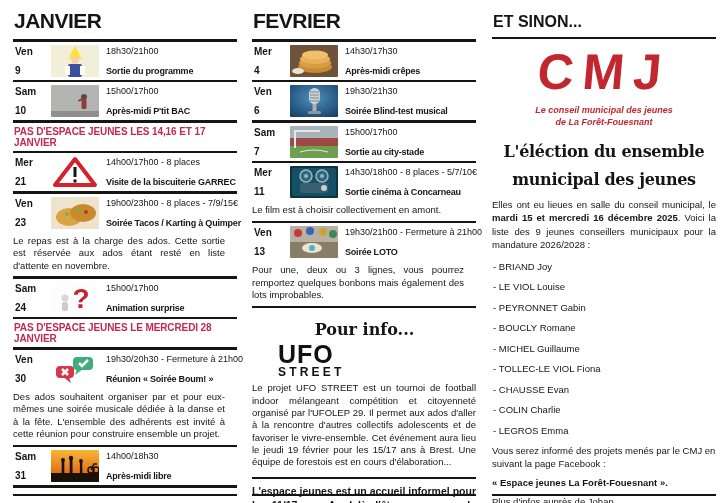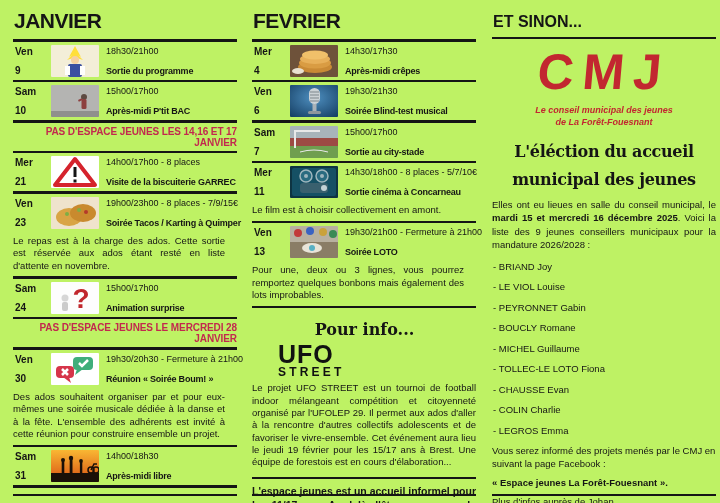--- a/index.html
+++ b/index.html
@@ -1,16 +1,16 @@
 <!DOCTYPE html>
 <html><head>
 <meta charset="utf-8">
 <style>
   html,body{margin:0;padding:0;background:#e8e8e8;}
-  .page{position:relative;width:720px;height:503px;background:#bef264;overflow:hidden;
+  .page{position:relative;width:720px;height:503px;background:#ffffff;overflow:hidden;
         font-family:"Liberation Sans",sans-serif;color:#151515;}
   .col{position:absolute;top:0;height:503px;}
   .col1{left:13px;width:224px;}
   .col2{left:252px;width:224px;}
   .col3{left:492px;width:224px;}
 
   .cal-title{font-size:21px;font-weight:900;letter-spacing:-0.5px;margin:9px 0 6px 1px;
              font-family:"Liberation Sans",sans-serif;}
   .rule{height:2.5px;background:#151515;margin:0;}
   .thin-rule{height:2px;background:#151515;}
@@ -19,21 +19,21 @@
   .row{display:flex;align-items:stretch;padding:2px 0;min-height:34px;}
   .day{width:36px;display:flex;flex-direction:column;justify-content:space-between;
        font-weight:bold;font-size:10px;padding:2px 0 2px 2px;}
   .pic{flex:0 0 48px;height:32px;margin-right:7px;overflow:hidden;border-radius:1px;align-self:center;}
   .pic svg{display:block;width:48px;height:32px;}
   .txt{flex:1;display:flex;flex-direction:column;justify-content:space-between;
        padding:2px 0;min-width:0;}
   .time{font-size:9px;white-space:nowrap;}
   .act{font-size:9px;font-weight:bold;white-space:nowrap;letter-spacing:-0.2px;}
 
-  .notice{color:#c2294e;font-weight:bold;font-size:10px;padding:3px 0 3px 1px;letter-spacing:-0.1px;text-align:right;}
+  .notice{color:#c2294e;font-weight:bold;font-size:10px;padding:3px 0 3px 1px;letter-spacing:-0.1px;}
   .note{font-size:9.5px;line-height:1.32;text-align:justify;margin:3px 12px 4px 0;}
   .rappel{font-size:9.5px;font-style:italic;line-height:1.45;text-align:justify;margin:12px 0 0 0;}
   .rappel b{font-weight:bold;}
 
   .info-heading{font-family:"DejaVu Serif",serif;font-weight:bold;font-size:16px;margin:12px 0 4px 1px;text-align:center;}
   .ufo-logo{margin:2px 0 4px 26px;line-height:0.95;color:#111;}
   .ufo-line1{font-size:25px;font-weight:900;letter-spacing:1px;font-family:"Liberation Sans",sans-serif;}
   .ufo-line2{font-size:12px;font-weight:900;letter-spacing:3.2px;font-family:"Liberation Sans",sans-serif;}
   .para{font-size:9.5px;line-height:1.3;text-align:justify;margin:4px 0 8px 0;}
   .espace{font-size:10.5px;font-weight:bold;line-height:1.32;text-align:justify;margin:6px 0 0 0;}
@@ -382,32 +382,32 @@
     <div class="sinon-title">ET SINON...</div>
     <div class="thin-rule"></div>
 
     <div class="cmj">CMJ</div>
     <div class="cmj-sub">
       <div>Le conseil municipal des jeunes</div>
       <div>de La Forêt-Fouesnant</div>
     </div>
 
     <div class="election">
-      <div>L'éléction du accueil</div>
+      <div>L'éléction du ensemble</div>
       <div>municipal des jeunes</div>
     </div>
 
     <p class="intro"><span>Elles ont eu lieues en salle du conseil municipal, le </span><b>mardi 15 et mercredi 16 décembre 2025</b><span>. Voici la liste des 9 jeunes conseillers municipaux pour la mandature 2026/2028 :</span></p>
 
     <div class="member">- BRIAND Joy</div>
     <div class="member">- LE VIOL Louise</div>
     <div class="member">- PEYRONNET Gabin</div>
     <div class="member">- BOUCLY Romane</div>
     <div class="member">- MICHEL Guillaume</div>
-    <div class="member">- TOLLEC-LE LOTO Fiona</div>
+    <div class="member">- TOLLEC-LE VIOL Fiona</div>
     <div class="member">- CHAUSSE Evan</div>
     <div class="member">- COLIN Charlie</div>
     <div class="member">- LEGROS Emma</div>
 
     <p class="fb">Vous serez informé des projets menés par le CMJ en suivant la page Facebook :</p>
     <p class="fb-page">« Espace jeunes La Forêt-Fouesnant ».</p>
     <p class="contact">Plus d'infos auprès de Johan.</p>
 
     <div class="bottom-rule"></div>
   </div>

